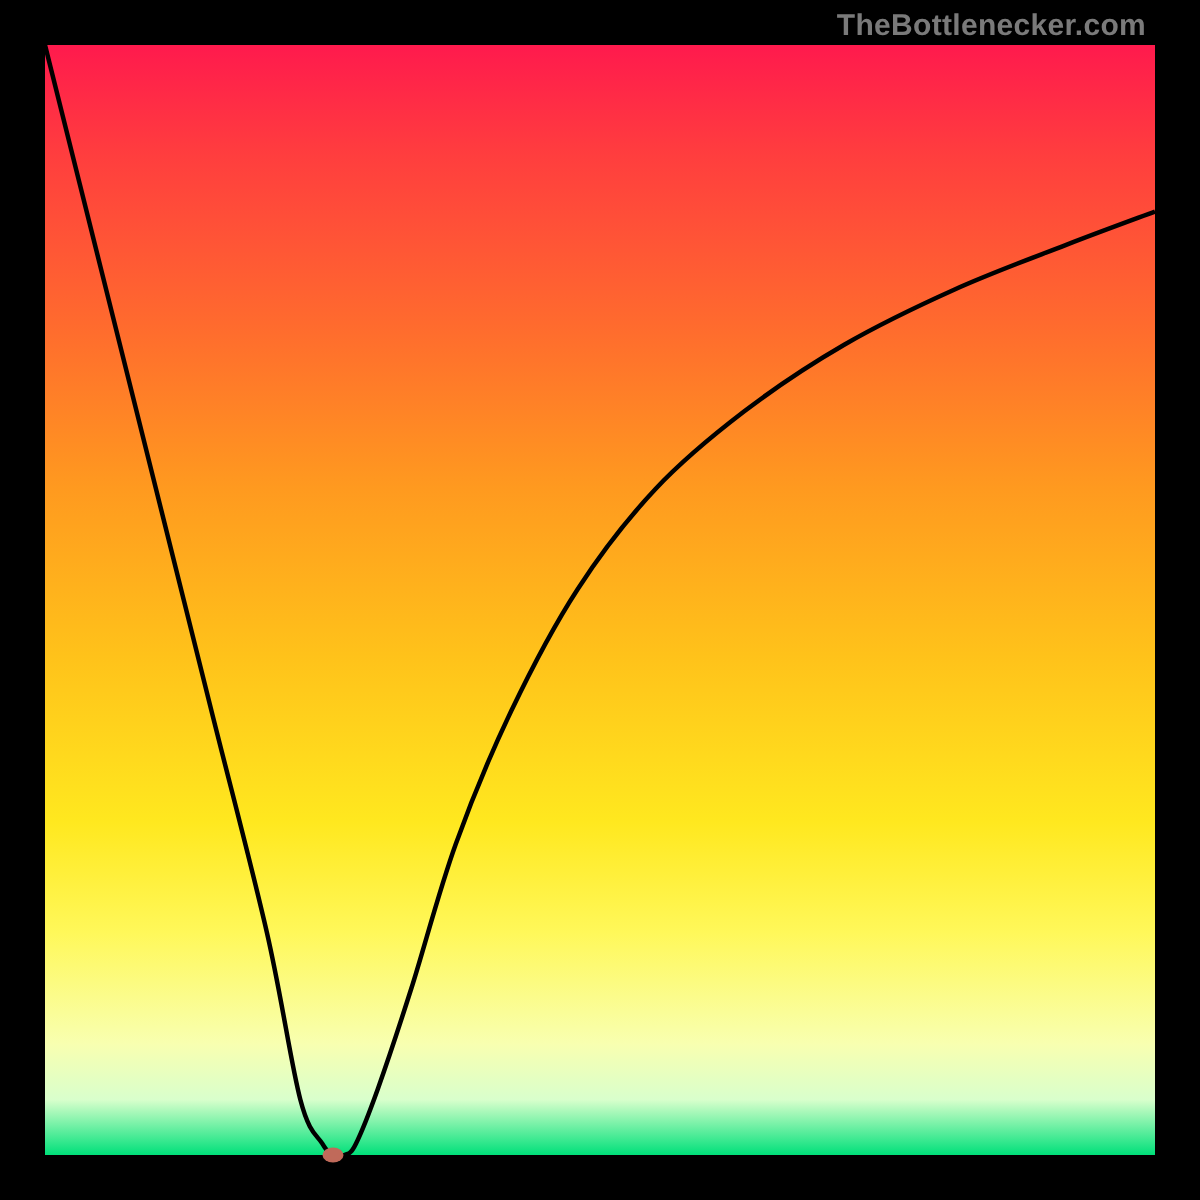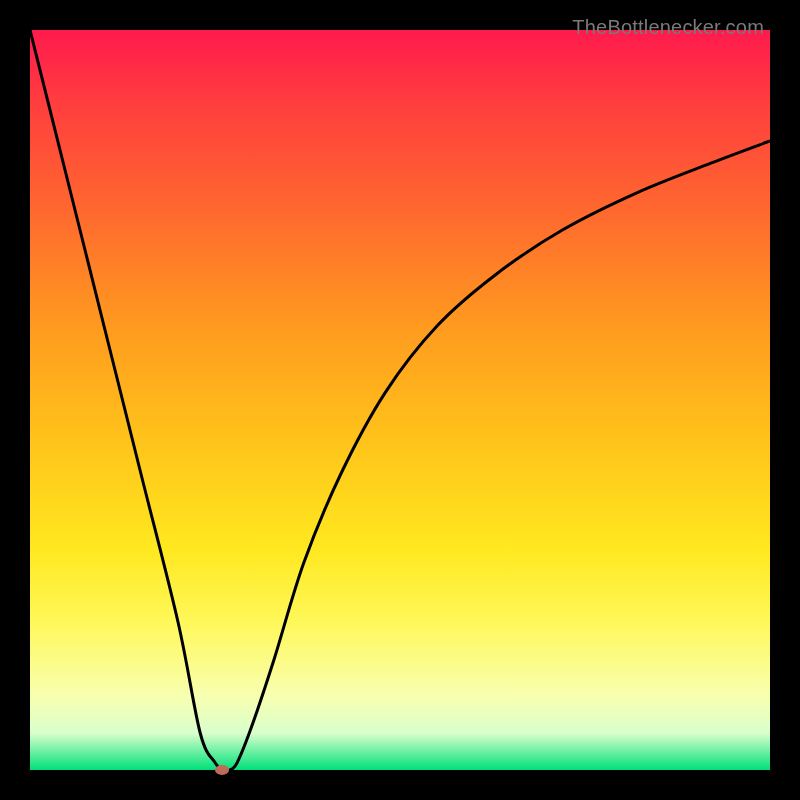--- a/index.html
+++ b/index.html
@@ -35,25 +35,25 @@
       #ffc21a 55%,
       #ffe81f 70%,
       #fff85a 80%,
       #f8ffb0 90%,
       #d9ffcc 95%,
       #00e07a 100%
     );
   }
   .attribution {
     position: absolute;
-    top: 16px;
+    top: 6px;
     right: 36px;
     color: #7a7a7a;
     font-size: 20px;
-    font-weight: 400;
+    font-weight: 700;
     letter-spacing: 0.2px;
   }
   svg.curve {
     position: absolute;
     left: 0;
     top: 0;
     width: 740px;
     height: 740px;
   }
   .marker {

